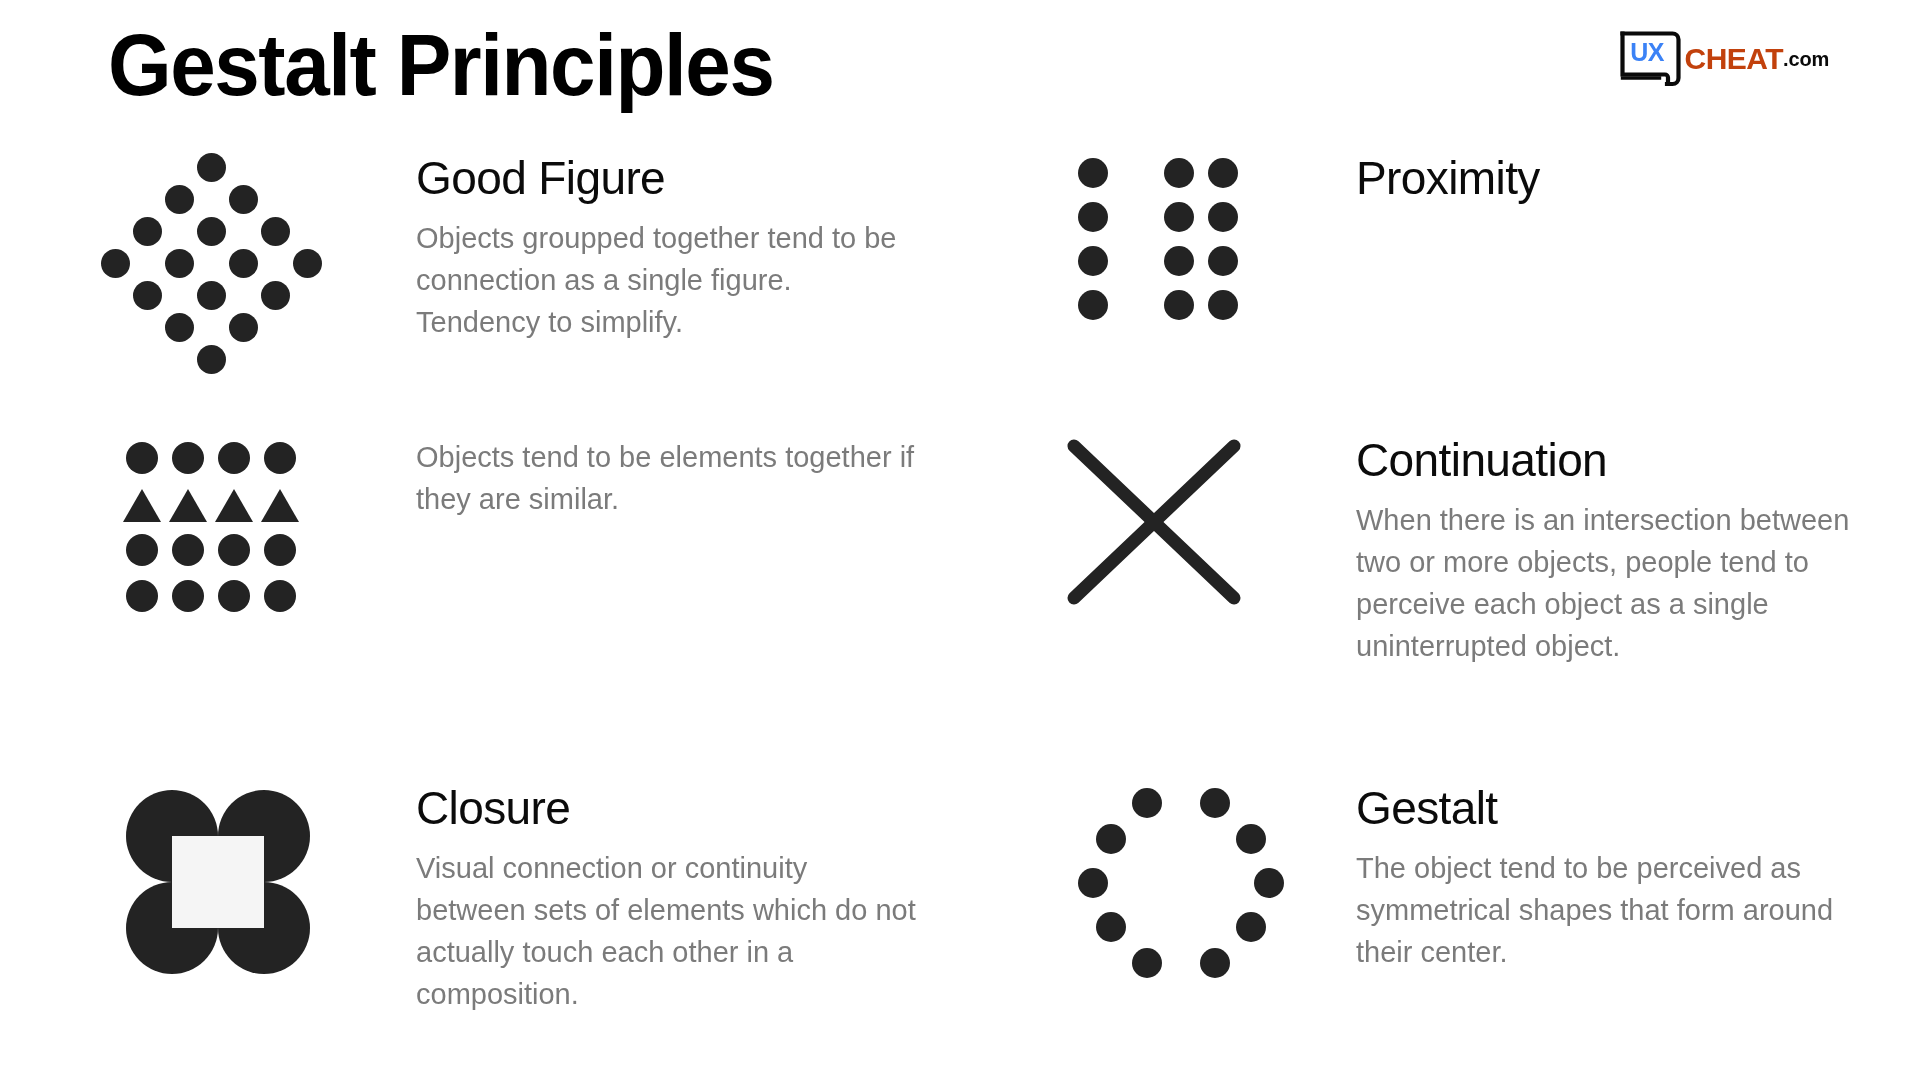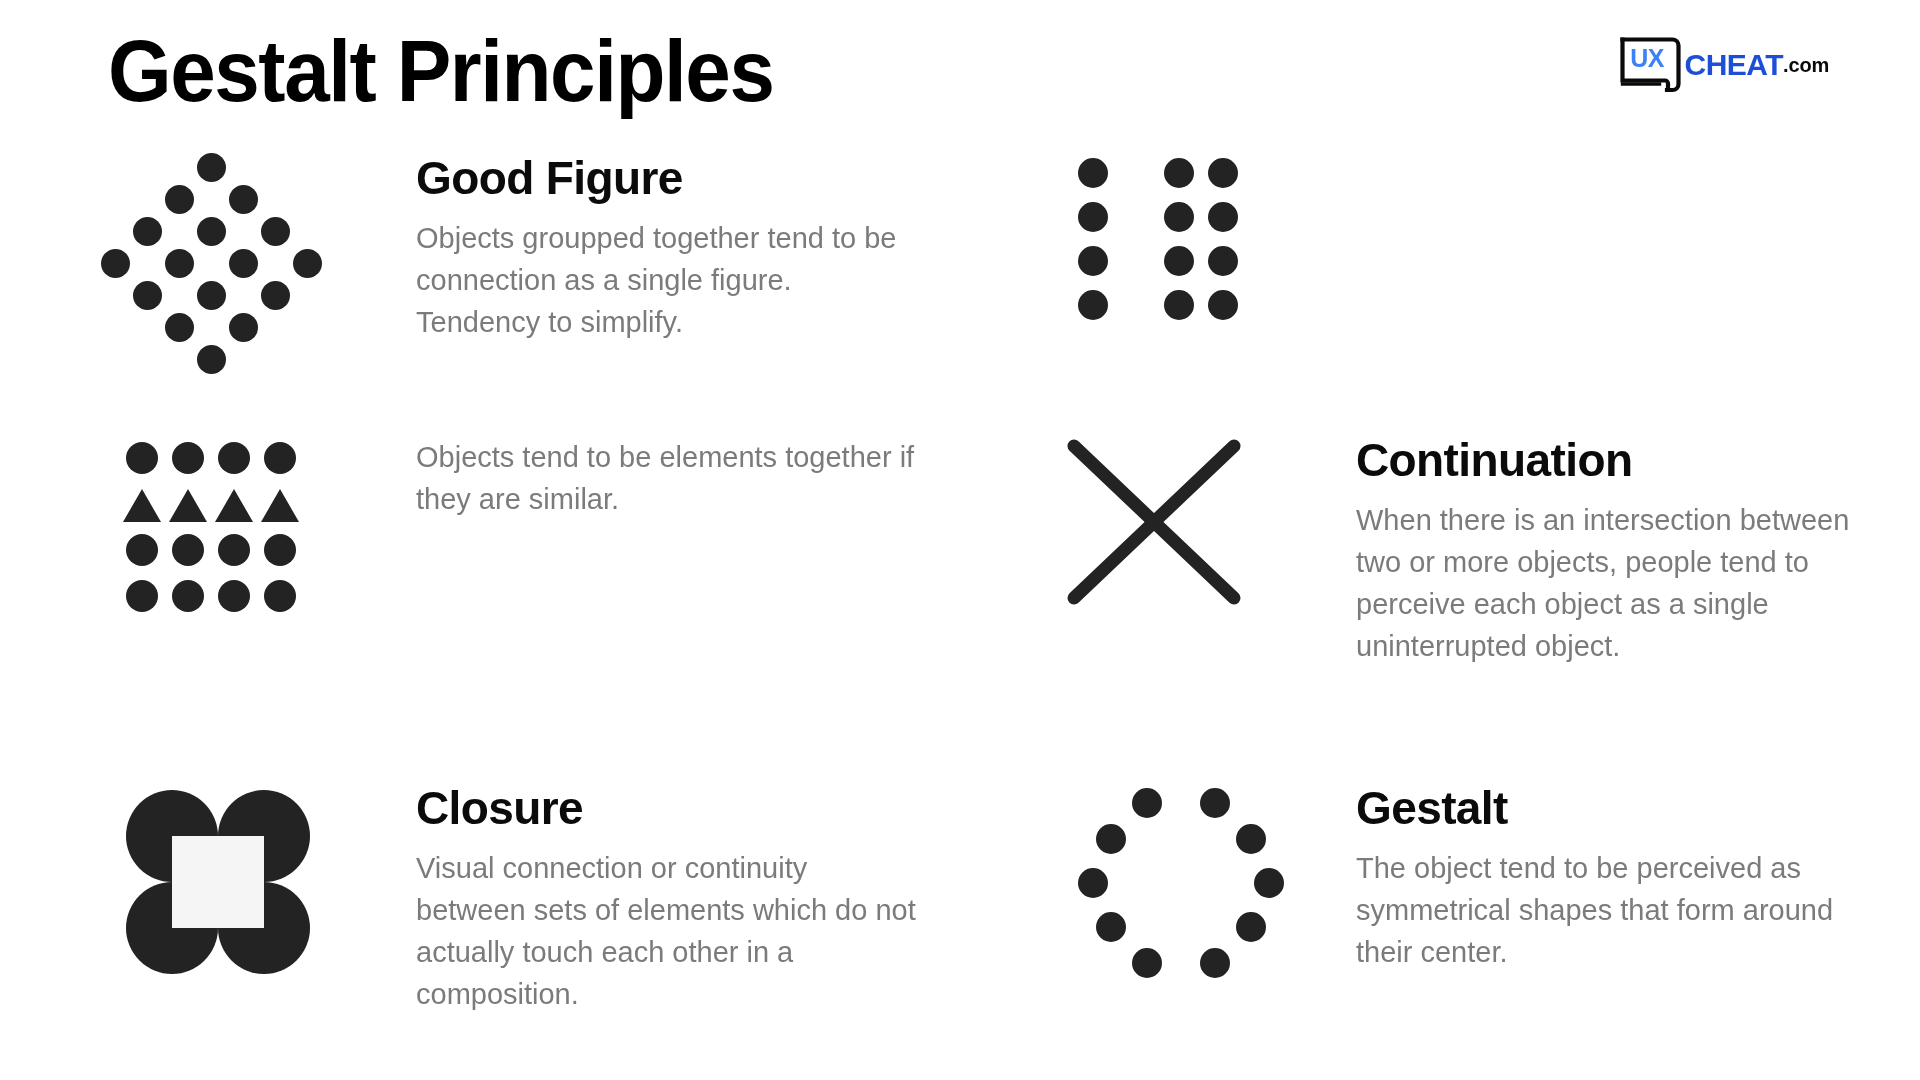--- a/index.html
+++ b/index.html
@@ -16,21 +16,21 @@
   .page {
     position: relative;
     width: 1920px;
     height: 1080px;
     background: #ffffff;
   }
 
   
   .header {
     position: absolute;
-    top: 10px; left: 0;
+    top: 4px; left: 0;
     width: 1879px;
     height: 140px;
   }
 
   .page-title {
     position: absolute;
     left: 108px;
     top: 12px;
     font-size: 87px;
     font-weight: 800;
@@ -68,21 +68,21 @@
     justify-content: center;
     font-size: 25px;
     font-weight: 700;
     color: #3b82f6;
     letter-spacing: -0.5px;
     padding-bottom: 2px;
   }
   .logo-word {
     font-size: 30px;
     font-weight: 700;
-    color: #1d4ed8;
+    color: #c2410c;
     letter-spacing: -0.5px;
     margin-left: 3px;
     line-height: 1;
   }
   .logo-tld {
     font-size: 20px;
     font-weight: 700;
     color: #0a0a0a;
     letter-spacing: -0.2px;
     line-height: 1;
@@ -110,21 +110,21 @@
     position: relative;
   }
 
   .card-body {
     flex: 1;
     padding-top: 4px;
   }
 
   .card-title {
     font-size: 46px;
-    font-weight: 700;
+    font-weight: 400;
     color: #0b0b0b;
     letter-spacing: -0.6px;
     line-height: 1.06;
     margin-bottom: 14px;
     white-space: nowrap;
   }
 
   .card-desc {
     font-size: 29px;
     font-weight: 400;
@@ -260,20 +260,21 @@
         <span class="dot" style="left:104px; top:8px;"></span>
         <span class="dot" style="left:148px; top:8px;"></span>
         <span class="dot" style="left:104px; top:52px;"></span>
         <span class="dot" style="left:148px; top:52px;"></span>
         <span class="dot" style="left:104px; top:96px;"></span>
         <span class="dot" style="left:148px; top:96px;"></span>
         <span class="dot" style="left:104px; top:140px;"></span>
         <span class="dot" style="left:148px; top:140px;"></span>
       </div>
       <div class="card-body">
+        <div class="card-title">Proximity</div>
       </div>
     </div>
 
     <div class="card col-left row-2">
       <div class="card-icon icon-similarity">
 
         <span class="dot" style="left:26px;  top:10px;"></span>
         <span class="dot" style="left:72px;  top:10px;"></span>
         <span class="dot" style="left:118px; top:10px;"></span>
         <span class="dot" style="left:164px; top:10px;"></span>

